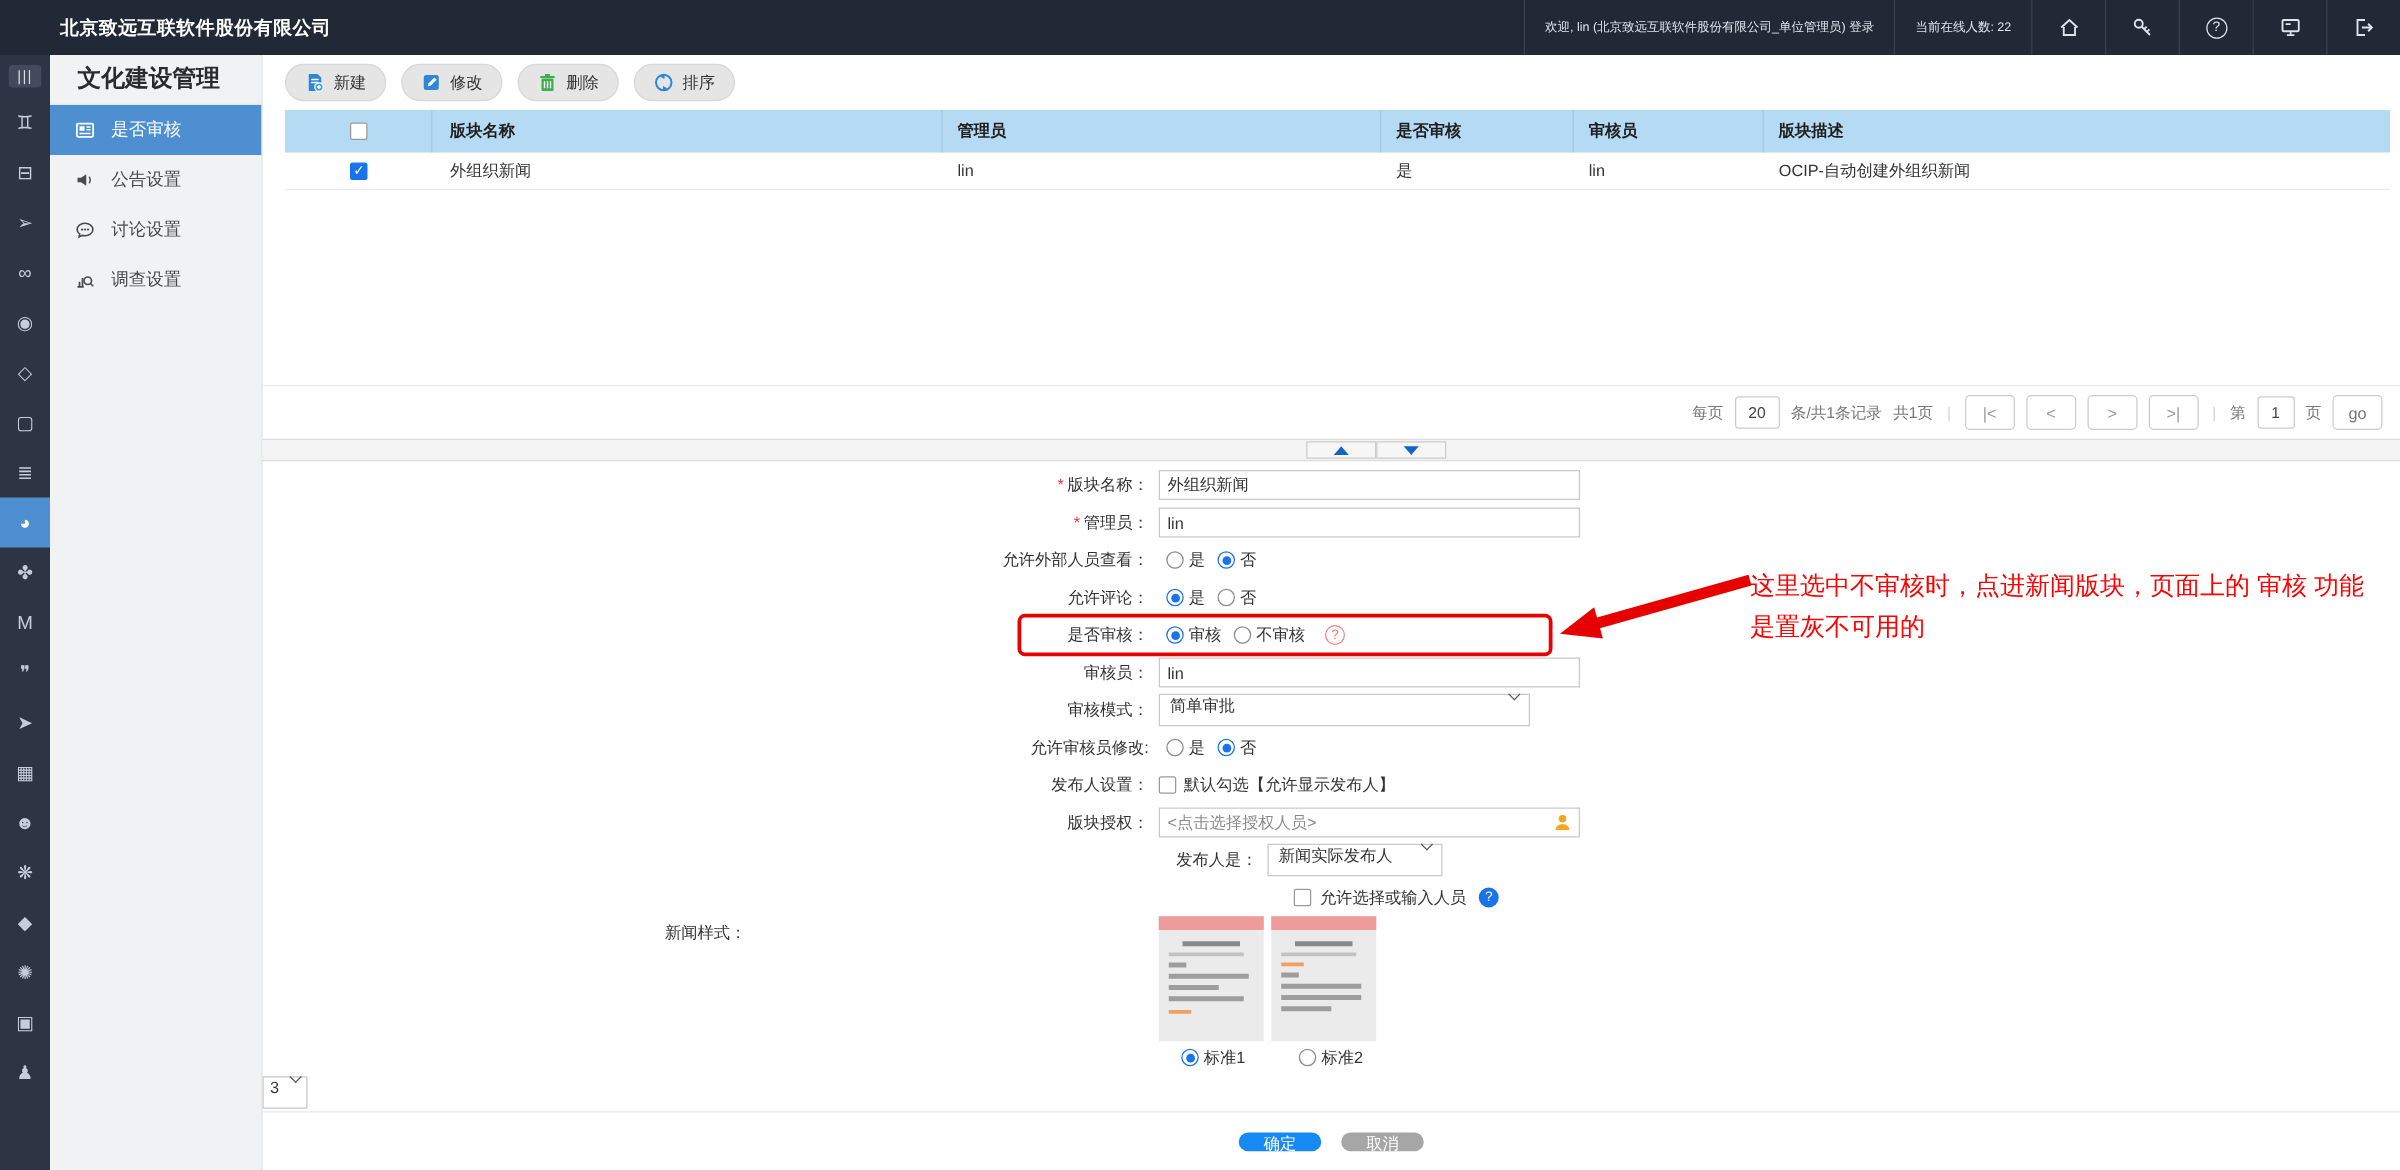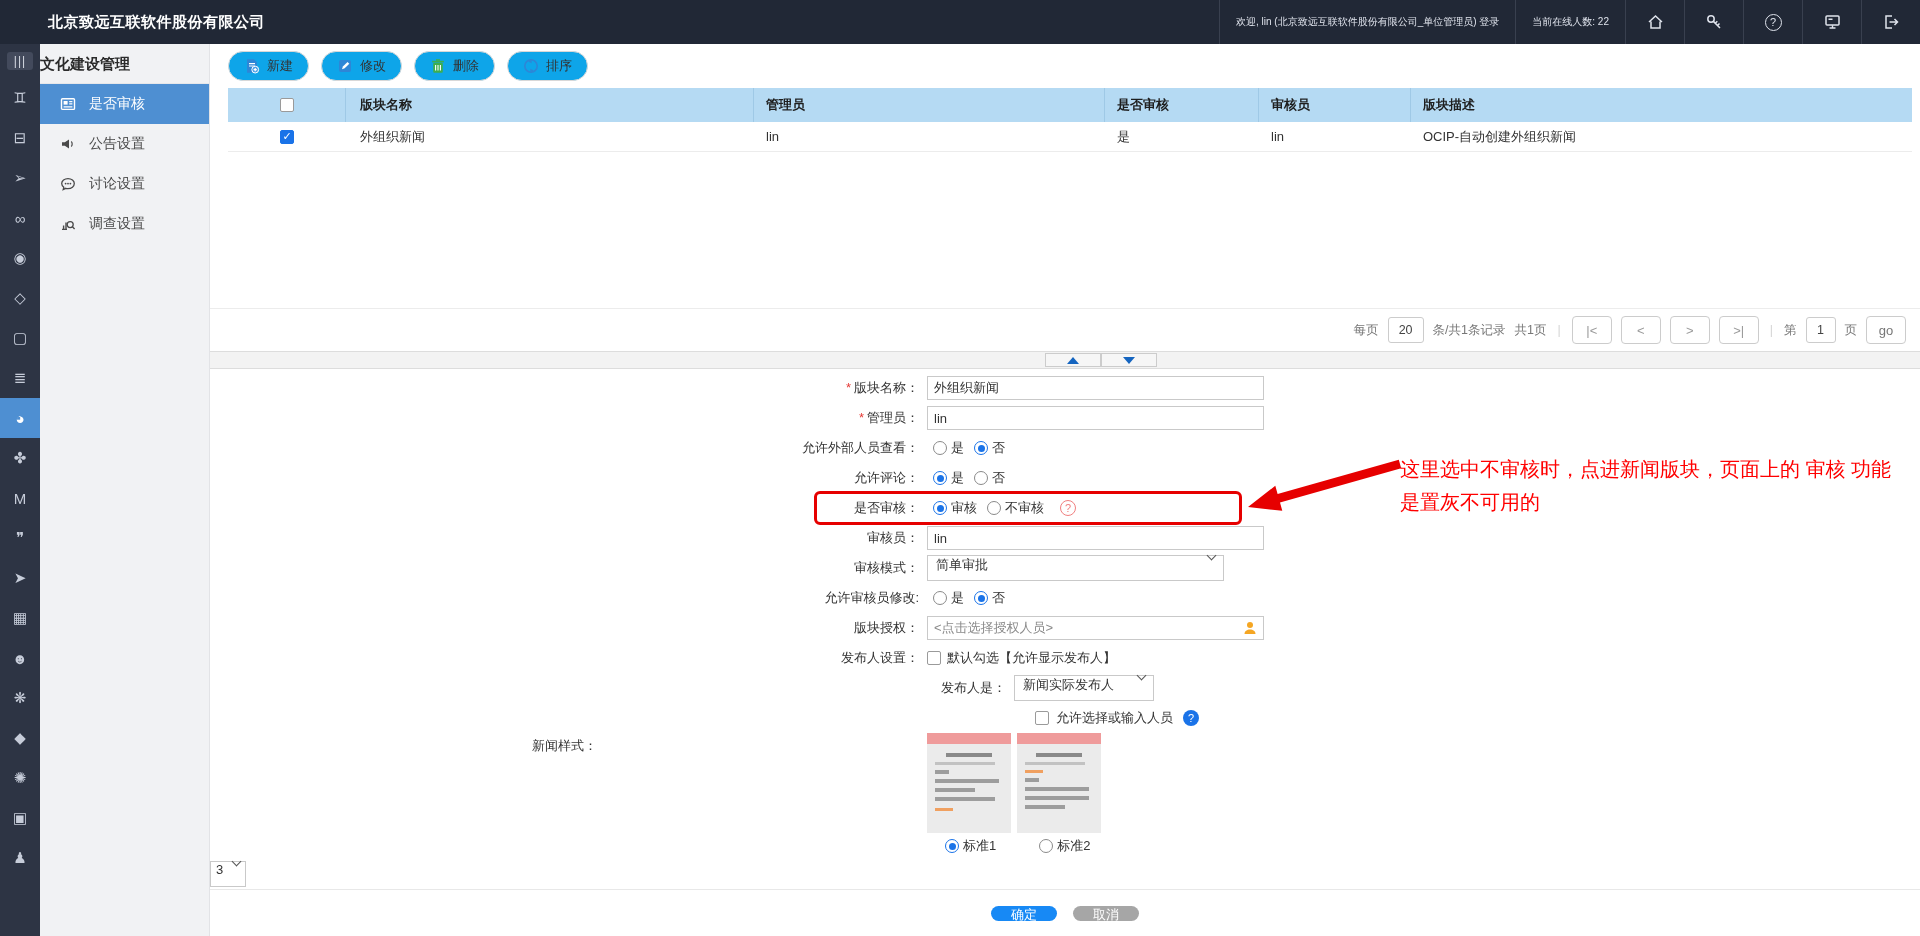--- a/index.html
+++ b/index.html
@@ -24,32 +24,32 @@
   
   .rail { width:40px; background:#2d3444; display:flex; flex-direction:column; align-items:center; flex-shrink:0; }
   .ric { width:40px; height:40px; display:flex; align-items:center; justify-content:center;
     color:#c6ccd9; font-size:15px; cursor:pointer; }
   .ric.menu { height:34px; }
   .ric.menu span { background:#434a5c; border-radius:3px; padding:2px 7px; font-size:12px; letter-spacing:1px; color:#d7dbe4; }
   .ric.active { background:#4e8fd2; color:#fff; }
 
   
   .sidebar { width:170px; background:#f1f2f4; border-right:1px solid #e2e3e6; flex-shrink:0; }
-  .sb-title { height:40px; line-height:40px; font-size:15px; font-weight:600;
+  .sb-title { height:40px; line-height:40px; padding-left:22px; font-size:19px; font-weight:600;
     color:#2b2b2b; border-bottom:1px solid #e6e7ea; }
   .mitem { height:40px; display:flex; align-items:center; padding-left:20px; gap:13px;
     font-size:14px; color:#4a4a4a; cursor:pointer; }
   .mitem svg { flex-shrink:0; }
   .mitem.active { background:#4e8fd2; color:#fff; }
 
   
   .content { flex:1; display:flex; flex-direction:column; position:relative; min-width:0; }
 
   .toolbar { height:44px; display:flex; align-items:center; padding-left:18px; gap:12px; }
-  .tbtn { height:30px; border:1px solid #d8d8d8; border-radius:16px; background:#0ea5e9;
+  .tbtn { height:30px; border:1px solid #d8d8d8; border-radius:16px; background:#e5e5e5;
     display:flex; align-items:center; gap:7px; padding:0 15px; font-size:13px; color:#333; cursor:pointer; }
 
   
   .grid { margin:0 8px 0 18px; }
   .ghead { display:flex; background:#b5daf3; height:34px; font-size:13px; color:#1e1e1e; font-weight:600; }
   .ghead .gc { display:flex; align-items:center; border-right:1px solid #9fc9e6; padding-left:12px; }
   .ghead .gc:last-child { border-right:none; }
   .grow { display:flex; height:30px; font-size:13px; color:#333; border-bottom:1px solid #ececec; cursor:pointer; }
   .grow .gc { display:flex; align-items:center; padding-left:12px; }
   .c0 { width:118px; justify-content:center; padding-left:0 !important; }
@@ -438,34 +438,34 @@
                 <span class="rd"></span>
                 <span>是</span>
               </span>
             <span class="radgrp">
                 <span class="rd on"></span>
                 <span>否</span>
               </span>
           </div>
         </div>
         <div class="frow">
+          <div class="flabel">发布人设置：</div>
+          <div class="fctrl">
+            <span class="cb"></span>
+            <span>默认勾选【允许显示发布人】</span>
+          </div>
+        </div>
+        <div class="frow">
           <div class="flabel">版块授权：</div>
           <div class="tinput auth">
             <span class="ph">&lt;点击选择授权人员&gt;</span>
             <svg width="14" height="14" viewBox="0 0 14 14">
                 <circle cx="7" cy="4" r="3" fill="#f5a623"></circle>
                 <path d="M1.5 13c0-3 2.5-4.6 5.5-4.6s5.5 1.6 5.5 4.6z" fill="#f5a623"></path>
               </svg>
-          </div>
-        </div>
-        <div class="frow">
-          <div class="flabel">发布人设置：</div>
-          <div class="fctrl">
-            <span class="cb"></span>
-            <span>默认勾选【允许显示发布人】</span>
           </div>
         </div>
         <div class="frow">
           <div class="flabel sub">发布人是：</div>
           <div class="fselect sel-pub">
             <span>新闻实际发布人</span>
             <span class="chev"></span>
           </div>
         </div>
         <div class="frow" style="padding-left:825px">

